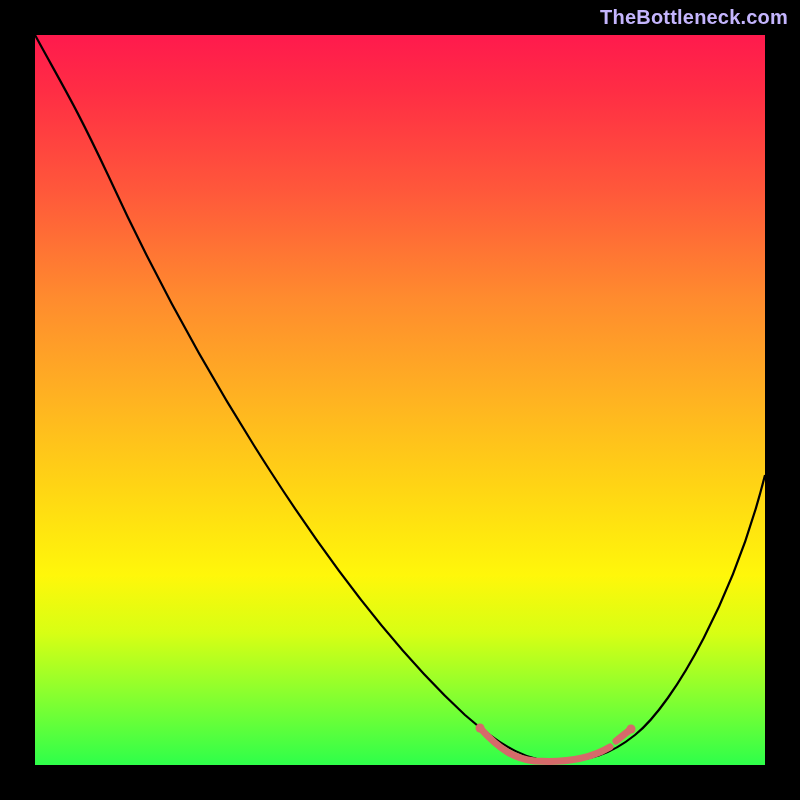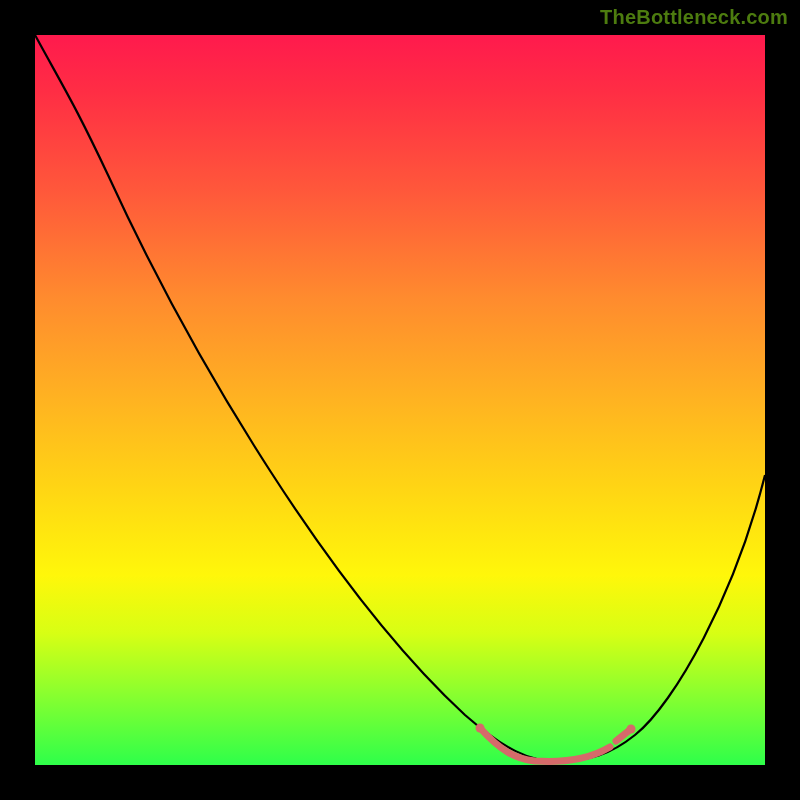--- a/index.html
+++ b/index.html
@@ -35,21 +35,21 @@
       #ffd514 62%,
       #fff70a 74%,
       #d7ff14 82%,
       #8cff2e 90%,
       #2eff4a 100%);
   }
   .watermark {
     position: absolute;
     top: 6px;
     right: 12px;
-    color: #4d7c0f;
+    color: #c4b5fd;
     font-size: 20px;
     font-weight: 600;
     letter-spacing: 0.2px;
     user-select: none;
     text-align: right;
   }
   svg.curve {
     position: absolute;
     left: 0;
     top: 0;

